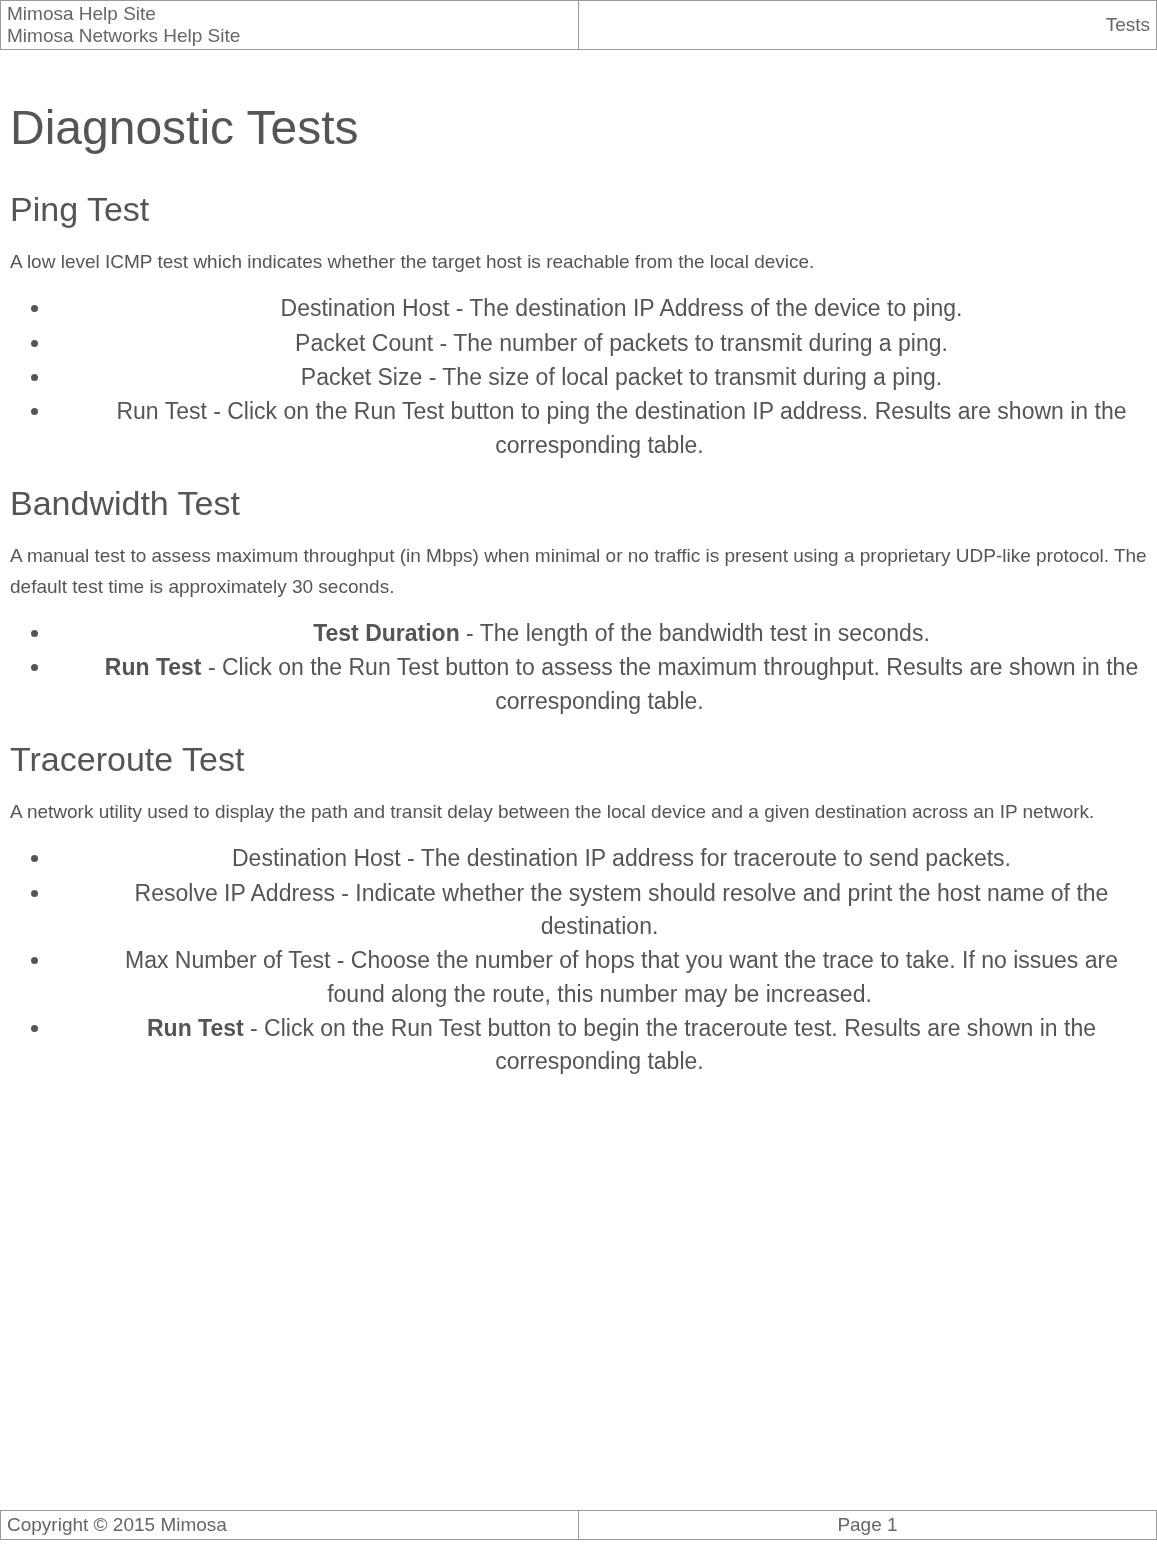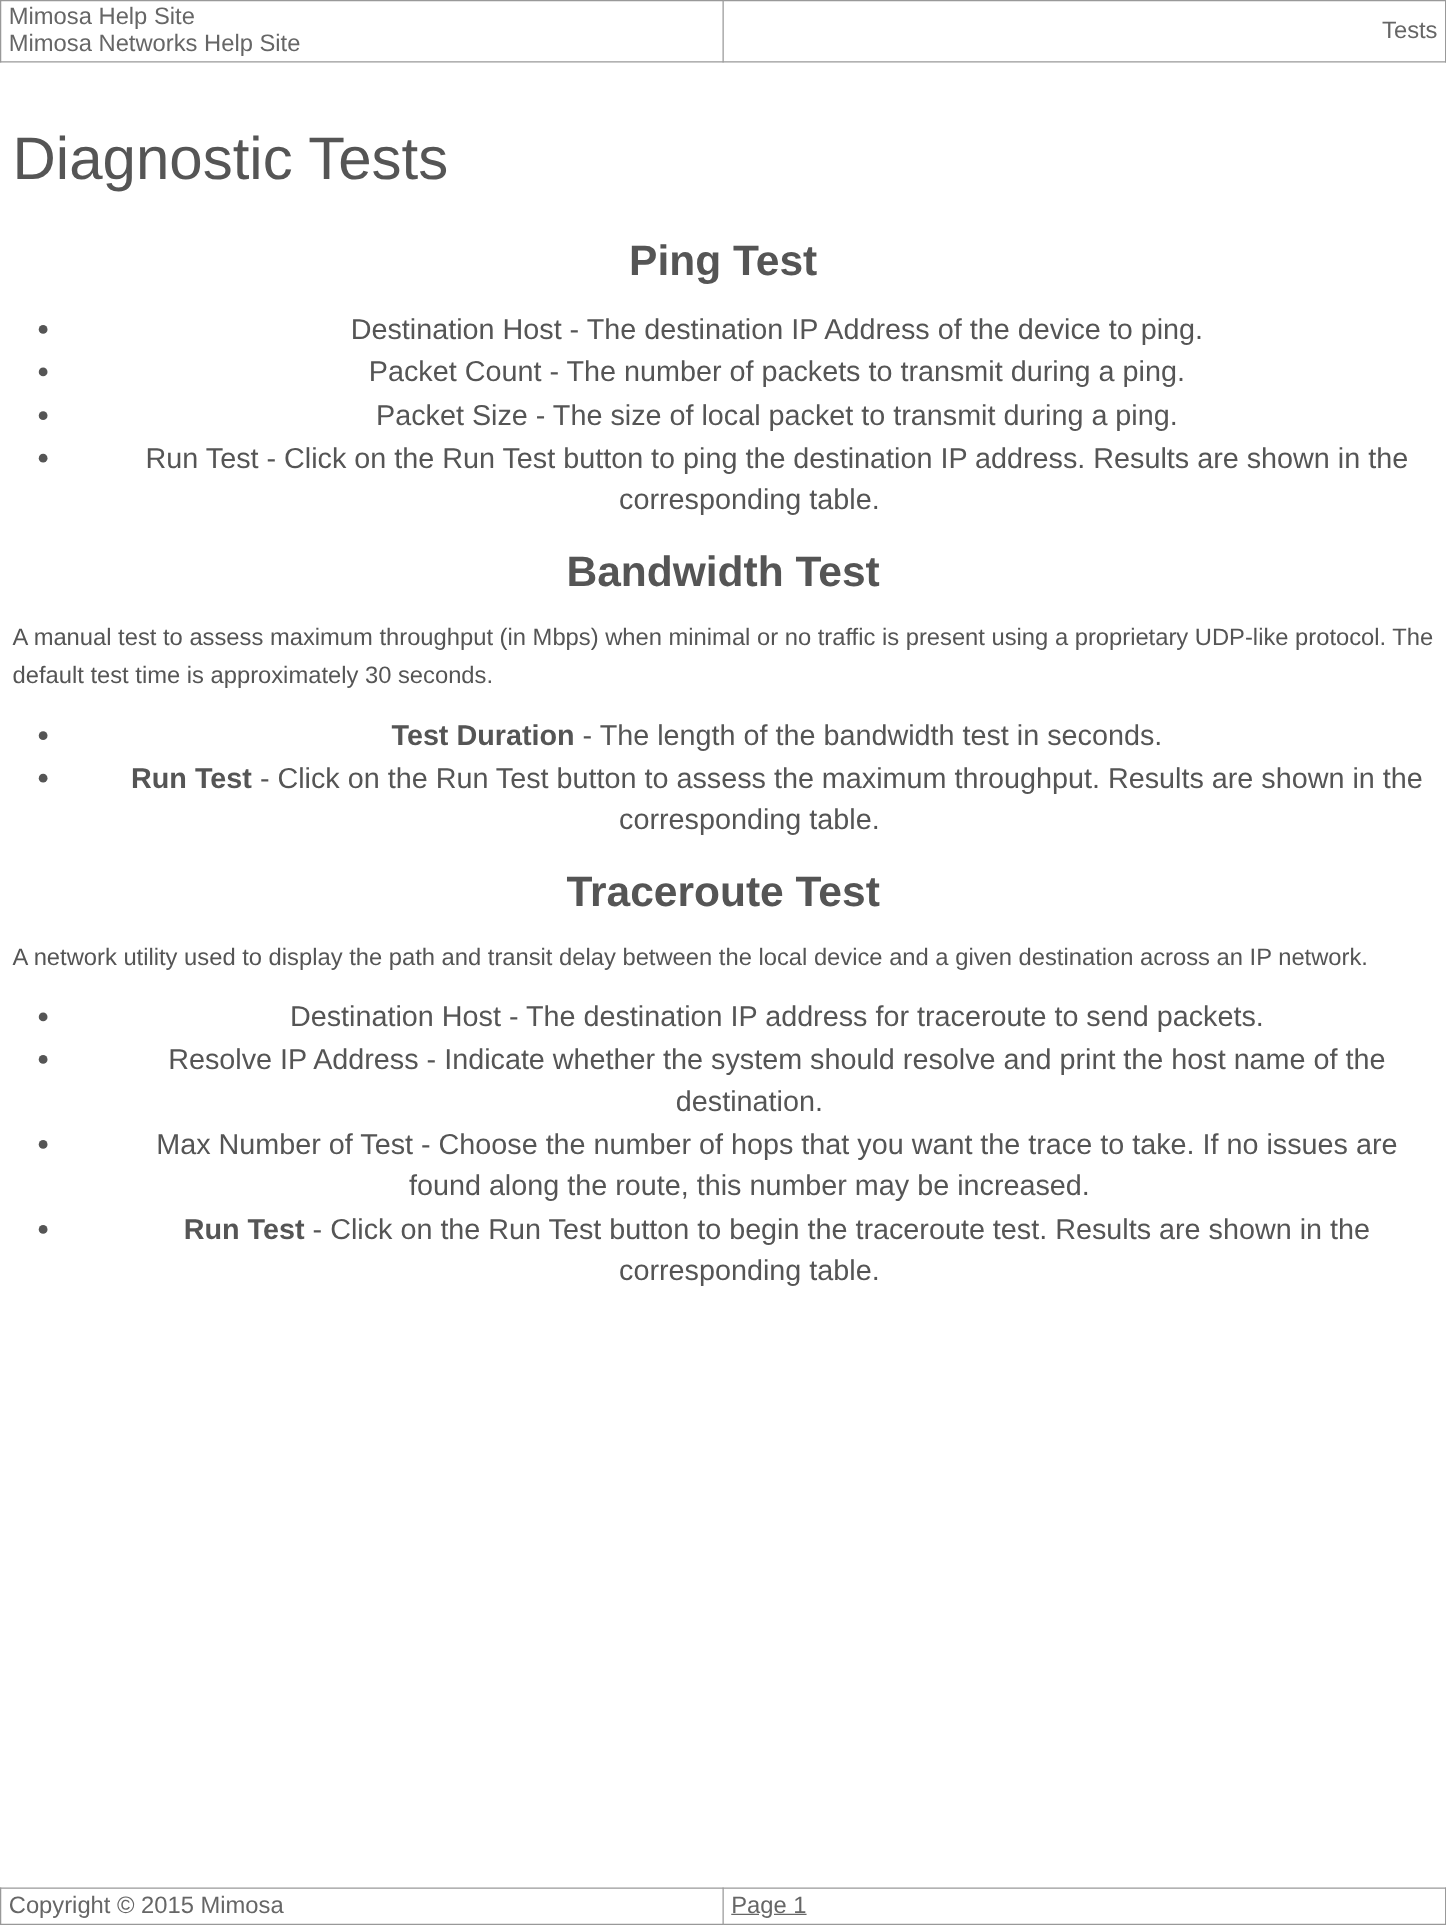--- a/index.html
+++ b/index.html
@@ -38,25 +38,24 @@
     padding: 50px 10px 0 10px;
   }
   h1 {
     font-size: 48px;
     font-weight: 400;
     color: #555;
     margin-bottom: 35px;
   }
   h2 {
     font-size: 34px;
-    font-weight: 700;
+    font-weight: 400;
     color: #555;
     margin-top: 22px;
     margin-bottom: 18px;
-    text-align: center;
   }
   .intro, .desc {
     font-size: 19px;
     color: #555;
     line-height: 1.6;
     margin-bottom: 15px;
   }
   ul {
     list-style-type: disc;
     padding-left: 42px;
@@ -85,22 +84,21 @@
     border: 1px solid #999;
     padding: 3px 6px;
     font-size: 19px;
     color: #666;
   }
   .footer-left {
     width: 50%;
   }
   .footer-right {
     width: 50%;
-    text-align: left;
-    text-decoration: underline;
+    text-align: center;
   }
 </style>
 </head>
 <body>
 
 <table class="header-table">
   <tbody>
       <tr>
     <td class="header-left">
       <div>Mimosa Help Site</div>
@@ -110,20 +108,21 @@
       <span>Tests</span>
     </td>
   </tr>
 </tbody>
   </table>
 
 <div class="content">
   <h1>Diagnostic Tests</h1>
 
   <h2>Ping Test</h2>
+  <p class="desc">A low level ICMP test which indicates whether the target host is reachable from the local device.</p>
   <ul>
     <li><span class="bold"></span><span>Destination Host - The destination IP Address of the device to ping.</span></li>
     <li><span class="bold"></span><span>Packet Count - The number of packets to transmit during a ping.</span></li>
     <li><span class="bold"></span><span>Packet Size - The size of local packet to transmit during a ping.</span></li>
     <li><span class="bold"></span><span>Run Test - Click on the Run Test button to ping the destination IP address. Results are shown in the corresponding table.</span></li>
   </ul>
 
   <h2>Bandwidth Test</h2>
   <p class="desc">A manual test to assess maximum throughput (in Mbps) when minimal or no traffic is present using a proprietary UDP-like protocol. The default test time is approximately 30 seconds.</p>
   <ul>

